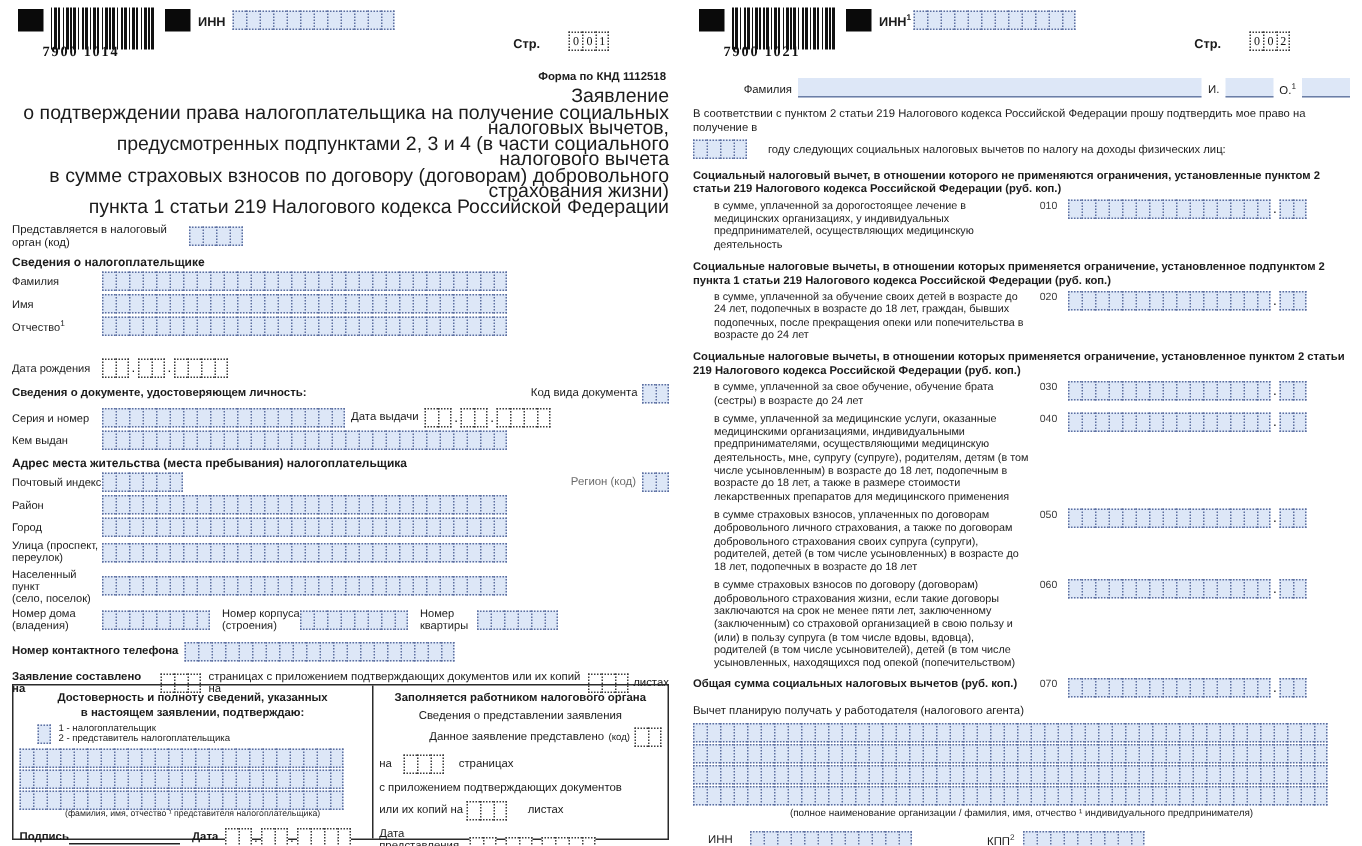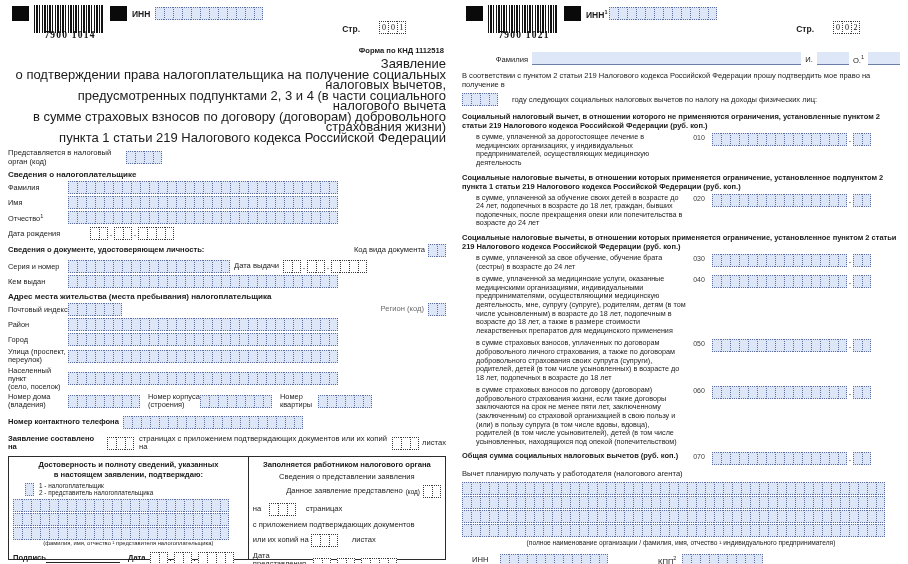--- a/index.html
+++ b/index.html
@@ -20,21 +20,21 @@
   .blk.b1{left:4px;top:2px;}
   .blk.b2{left:102px;top:2px;}
   .barcode{position:absolute;left:26px;top:1px;width:70px;height:28px;
     background:repeating-linear-gradient(to right,
       #111 0px,#111 1px,#fff 1px,#fff 2px,
       #111 2px,#111 4px,#fff 4px,#fff 5px,
       #111 5px,#111 6px,#fff 6px,#fff 8px,
       #111 8px,#111 9px,#fff 9px,#fff 10px,
       #111 10px,#111 12px,#fff 12px,#fff 13px);
   }
-  .bcnum{position:absolute;left:24px;top:26px;width:76px;text-align:center;
+  .bcnum{position:absolute;left:8px;top:26px;width:76px;text-align:center;
     font-family:"Liberation Serif","DejaVu Serif",serif;font-size:9.5px;
     letter-spacing:1.2px;color:#111;font-weight:700;}
   .inn-lbl{position:absolute;left:124px;top:5px;font-size:8.5px;font-weight:700;}
   .sup{font-size:5.5px;vertical-align:super;}
   .inn-cells{position:absolute;left:147px;top:3px;}
   .str-lbl{position:absolute;right:86px;top:20px;font-size:8.5px;font-weight:700;}
   .str-cells{position:absolute;right:40px;top:17px;}
 
   
   .cells{display:flex;}
@@ -244,21 +244,21 @@
           <div class="cell"></div>
           <div class="cell"></div>
         <div class="cell"></div>
           <div class="cell"></div>
           <div class="cell"></div>
           <div class="cell"></div>
           <div class="cell"></div>
       </div>
     </div>
 
-    <div class="row" style="margin-top:3px;gap:22px;">
+    <div class="row" style="margin-top:15px;">
       <div class="lab-col">Дата рождения</div>
       <div class="ded-f">
         <div class="cells">
             <div class="cell plain"></div>
             <div class="cell plain"></div>
           </div>
         <div class="sep">.</div>
         <div class="cells">
             <div class="cell plain"></div>
             <div class="cell plain"></div>

